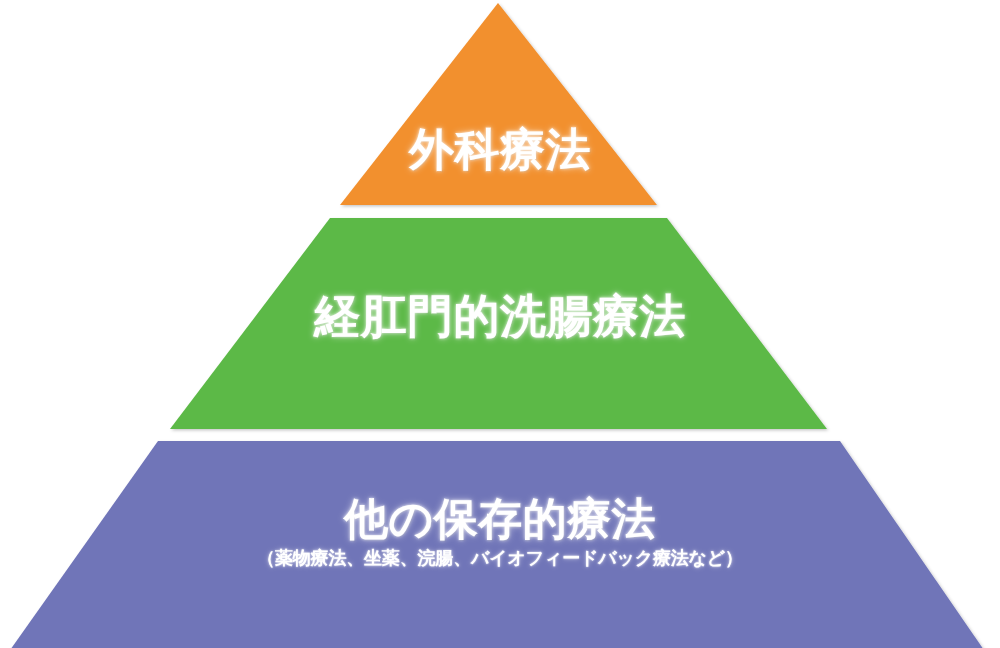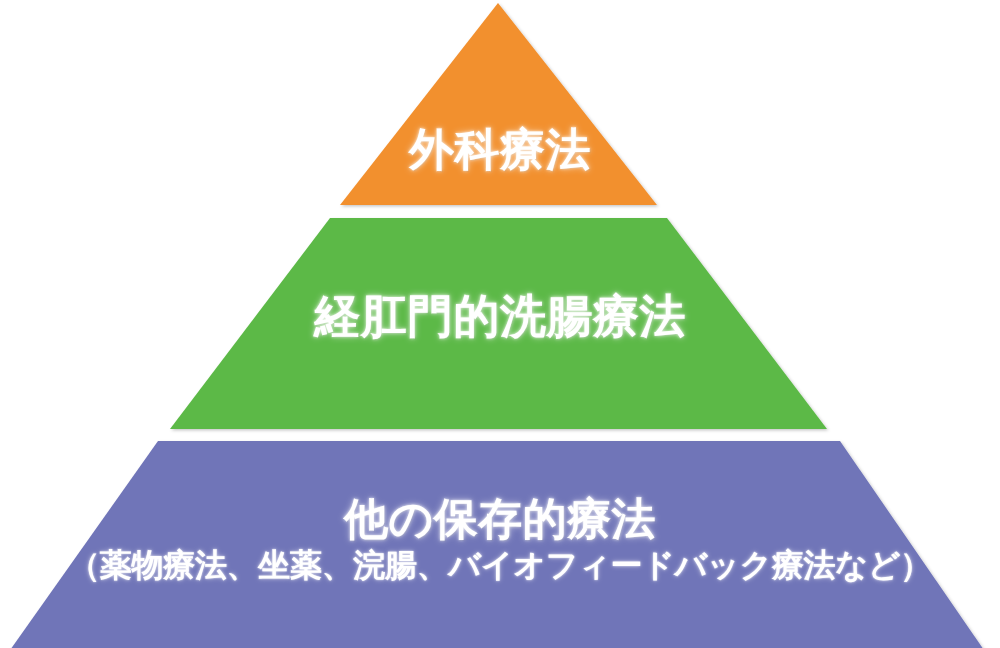--- a/index.html
+++ b/index.html
@@ -55,21 +55,21 @@
   #label-middle {
     top: 292px;
     font-size: 46px;
   }
   #label-base-main {
     top: 496px;
     font-size: 44px;
   }
   #label-base-sub {
     top: 549px;
-    font-size: 32px;
+    font-size: 18px;
     font-weight: bold;
     letter-spacing: -0.01em;
     text-shadow:
       0 0 2px rgba(255,255,255,0.8),
       0 0 5px rgba(255,255,255,0.5);
   }
 </style>
 </head>
 <body>
 

